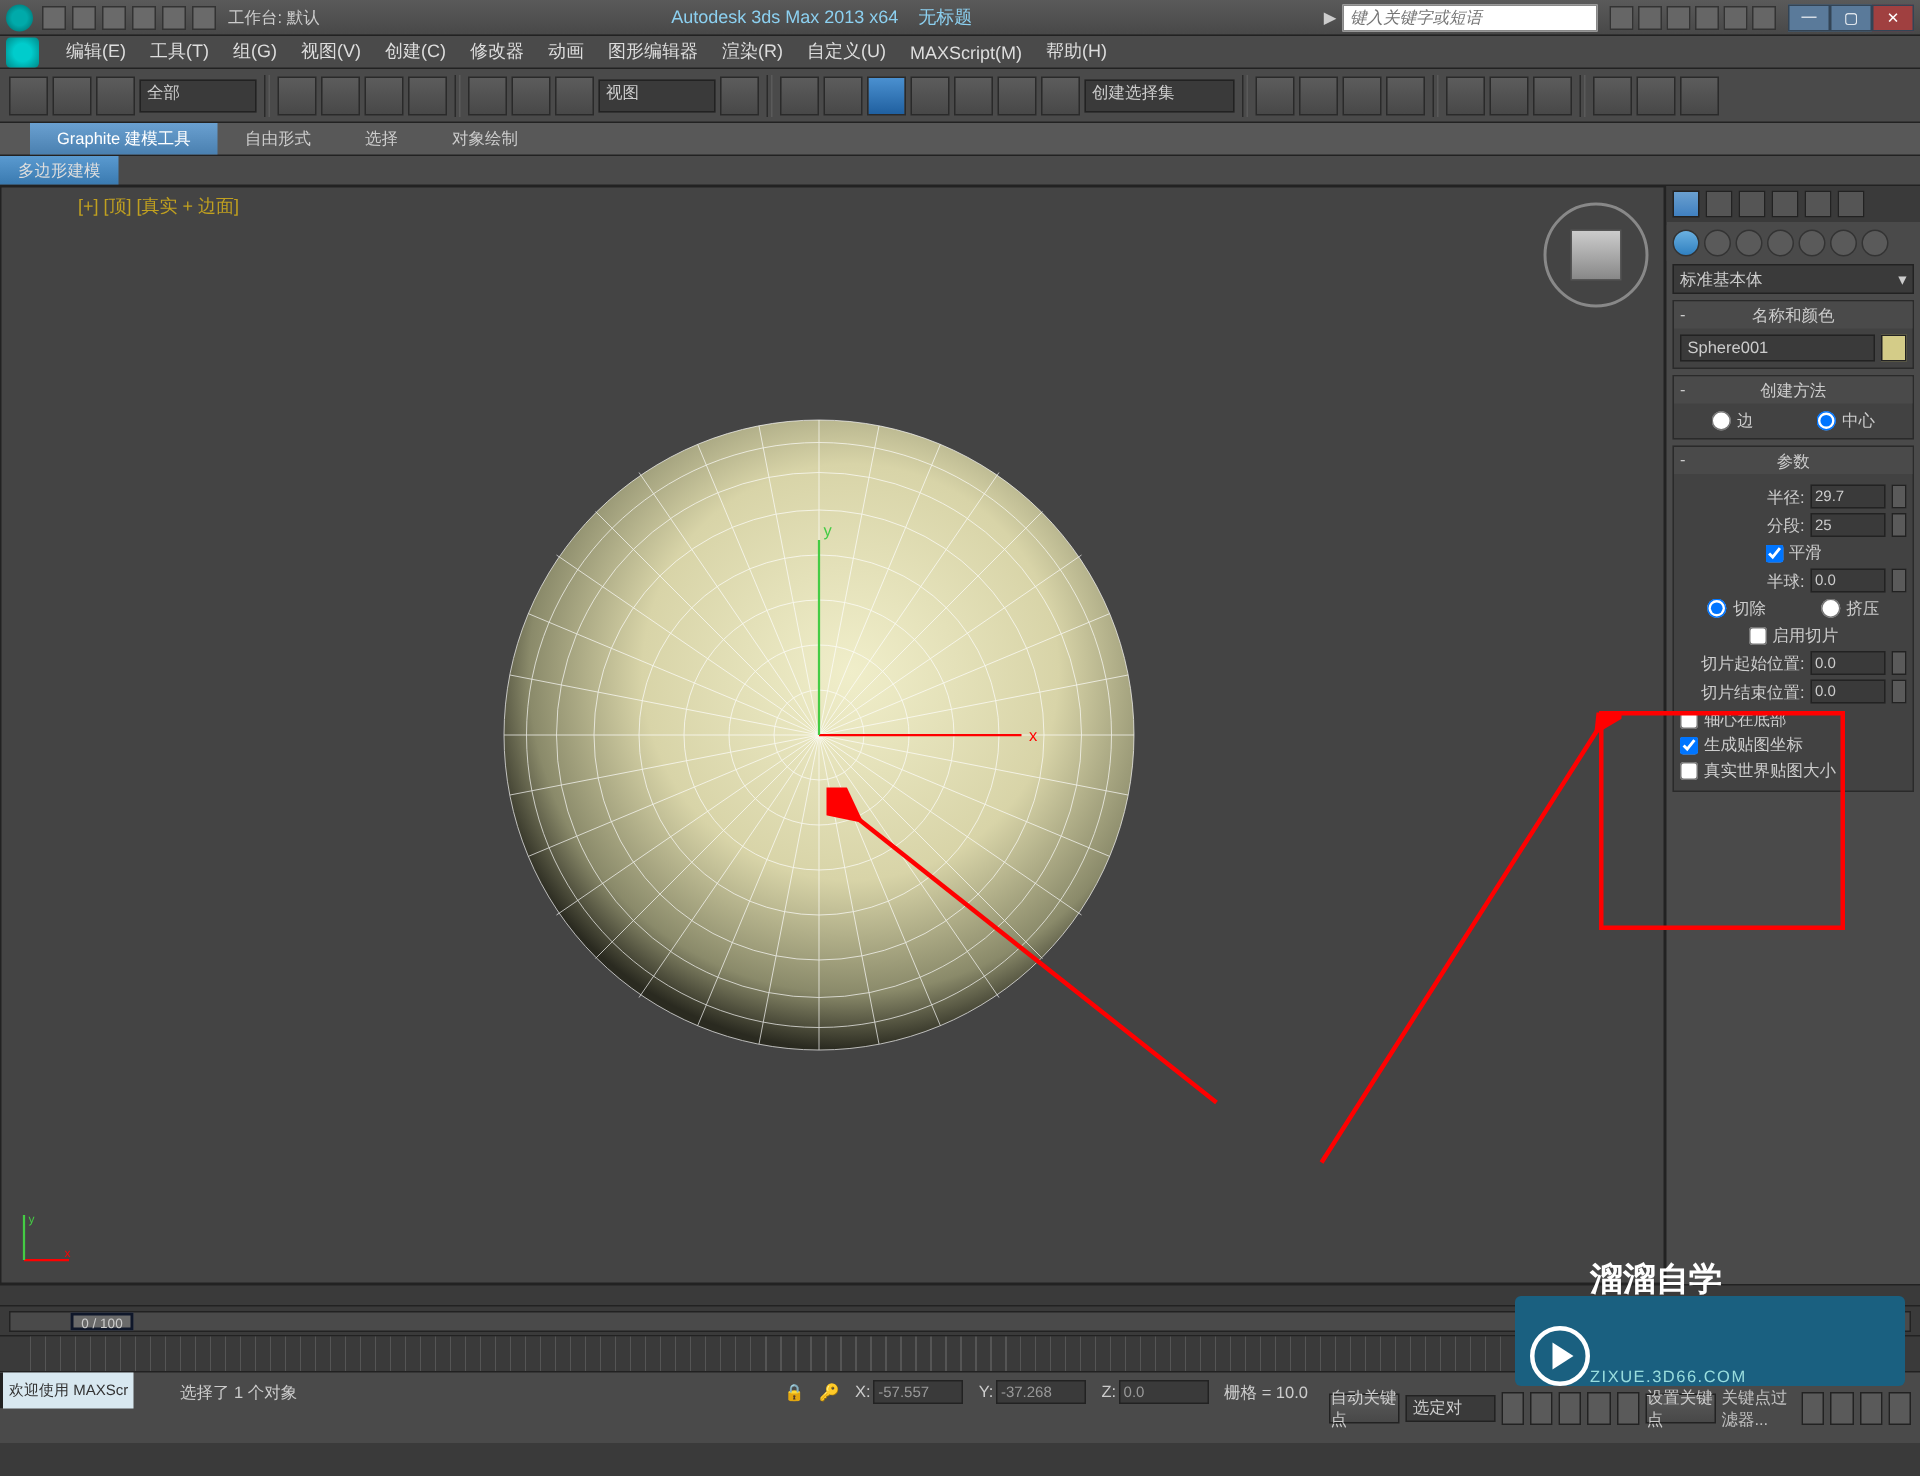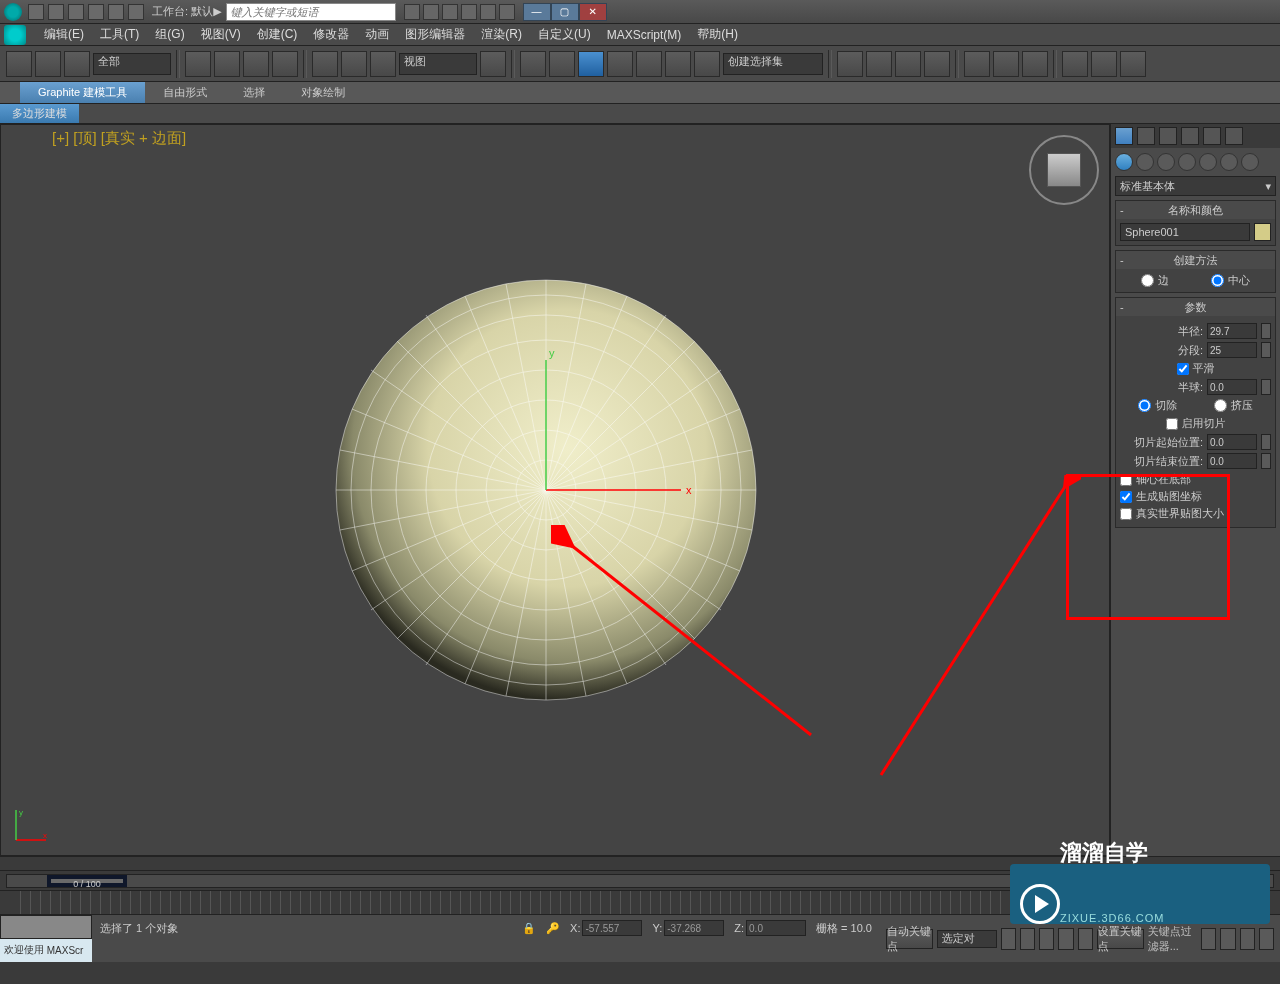--- a/index.html
+++ b/index.html
@@ -35,21 +35,21 @@
 
 .ribbon { height: 22px; background: #585858; display: flex; align-items: center; border-bottom: 1px solid #222; padding-left: 20px; }
 .rtab { padding: 0 18px; height: 100%; display: flex; align-items: center; color: #ccc; font-size: 11px; }
 .rtab.active { background: linear-gradient(#6aa0d0,#4a80b0); color: #fff; }
 .ribbon2 { height: 20px; background: #4a4a4a; display: flex; align-items: center; border-bottom: 1px solid #222; }
 .rtab2 { padding: 0 12px; color: #ddd; font-size: 11px; background: linear-gradient(#5a9ad0,#3a7ab0); height: 100%; display: flex; align-items: center; }
 
 
 .main { display: flex; height: 732px; }
 .viewport { flex: 1; background: #444; position: relative; border: 1px solid #222; overflow: hidden; }
-.vp-label { position: absolute; top: 4px; left: 6px; color: #c0a020; font-size: 15px; padding-left: 45px; }
+.vp-label { position: absolute; top: 4px; left: 6px; color: #c0a020; font-size: 12px; padding-left: 45px; }
 .viewcube { position: absolute; top: 10px; right: 10px; width: 70px; height: 70px; border: 2px solid #888; border-radius: 50%; display: flex; align-items: center; justify-content: center; }
 .viewcube-inner { width: 34px; height: 34px; background: linear-gradient(#ccc,#888); border: 1px solid #555; }
 .axis-indicator { position: absolute; bottom: 10px; left: 10px; width: 40px; height: 40px; }
 
 
 .sphere-container { position: absolute; left: 320px; top: 140px; width: 450px; height: 450px; }
 .sphere { width: 100%; height: 100%; }
 
 
 .cmdpanel { width: 170px; background: #4a4a4a; border-left: 1px solid #222; display: flex; flex-direction: column; overflow-y: auto; }
@@ -77,25 +77,25 @@
 
 
 .red-highlight { position: absolute; border: 3px solid red; pointer-events: none; z-index: 100; }
 
 
 .red-arrow { position: absolute; z-index: 99; pointer-events: none; }
 
 
 .timeline { height: 20px; background: #3a3a3a; border-top: 1px solid #222; display: flex; align-items: center; padding: 0 6px; }
 .timeline-slider { flex: 1; height: 14px; background: #4a4a4a; border: 1px solid #222; position: relative; }
-.timeline-handle { position: absolute; left: 40px; width: 80px; height: 12px; background: #6a6a6a; border: 4px solid #0f172a; font-size: 9px; color: #ccc; text-align: center; }
+.timeline-handle { position: absolute; left: 40px; width: 42px; height: 12px; background: #6a6a6a; border: 2px solid #0f172a; font-size: 9px; color: #ccc; text-align: center; }
 .timetrack { height: 24px; background: #3a3a3a; border-top: 1px solid #222; position: relative; }
 .timetrack-ruler { position: absolute; left: 20px; right: 260px; height: 100%; background: repeating-linear-gradient(90deg,#555 0,#555 1px,#3a3a3a 1px,#3a3a3a 10px); }
 .statusbar { height: 48px; background: #4a4a4a; border-top: 1px solid #222; display: flex; }
-.status-left { width: 92px; display: flex; flex-direction: column; }
+.status-left { width: 112px; display: flex; }
 .status-thumb { height: 24px; background: #888; border: 1px solid #222; }
 .status-lbl { height: 24px; background: #d8e8f0; color: #333; font-size: 10px; display: flex; align-items: center; padding: 0 4px; }
 .status-mid { flex: 1; display: flex; flex-direction: column; padding: 2px 8px; }
 .status-line { height: 22px; display: flex; align-items: center; gap: 10px; color: #ccc; font-size: 11px; }
 .coord { display: flex; align-items: center; gap: 2px; }
 .coord-input { width: 60px; height: 16px; background: #3a3a3a; border: 1px solid #222; color: #999; font-size: 10px; padding: 0 2px; }
 .status-right { width: 400px; display: flex; align-items: center; gap: 4px; padding: 0 6px; }
 .play-btn { width: 22px; height: 22px; background: #5a5a5a; border: 1px solid #222; }
 
 
@@ -115,20 +115,24 @@
   <div class="logo"></div>
   <div class="qat">
     <div class="qat-btn"></div>
     <div class="qat-btn"></div>
     <div class="qat-btn"></div>
     <div class="qat-btn"></div>
     <div class="qat-btn"></div>
     <div class="qat-btn"></div>
   </div>
   <span class="ws-label">工作台: 默认</span>
+  <div class="center">
+    <span>Autodesk 3ds Max  2013 x64</span>&nbsp;&nbsp;&nbsp;
+    <span>无标题</span>
+  </div>
   <span style="color:#ccc;margin-right:4px">▶</span>
   <input class="search" placeholder="键入关键字或短语" style="">
   <div class="rbtns">
     <div class="rbtn"></div>
     <div class="rbtn"></div>
     <div class="rbtn"></div>
     <div class="rbtn"></div>
     <div class="rbtn"></div>
     <div class="rbtn"></div>
   </div>

